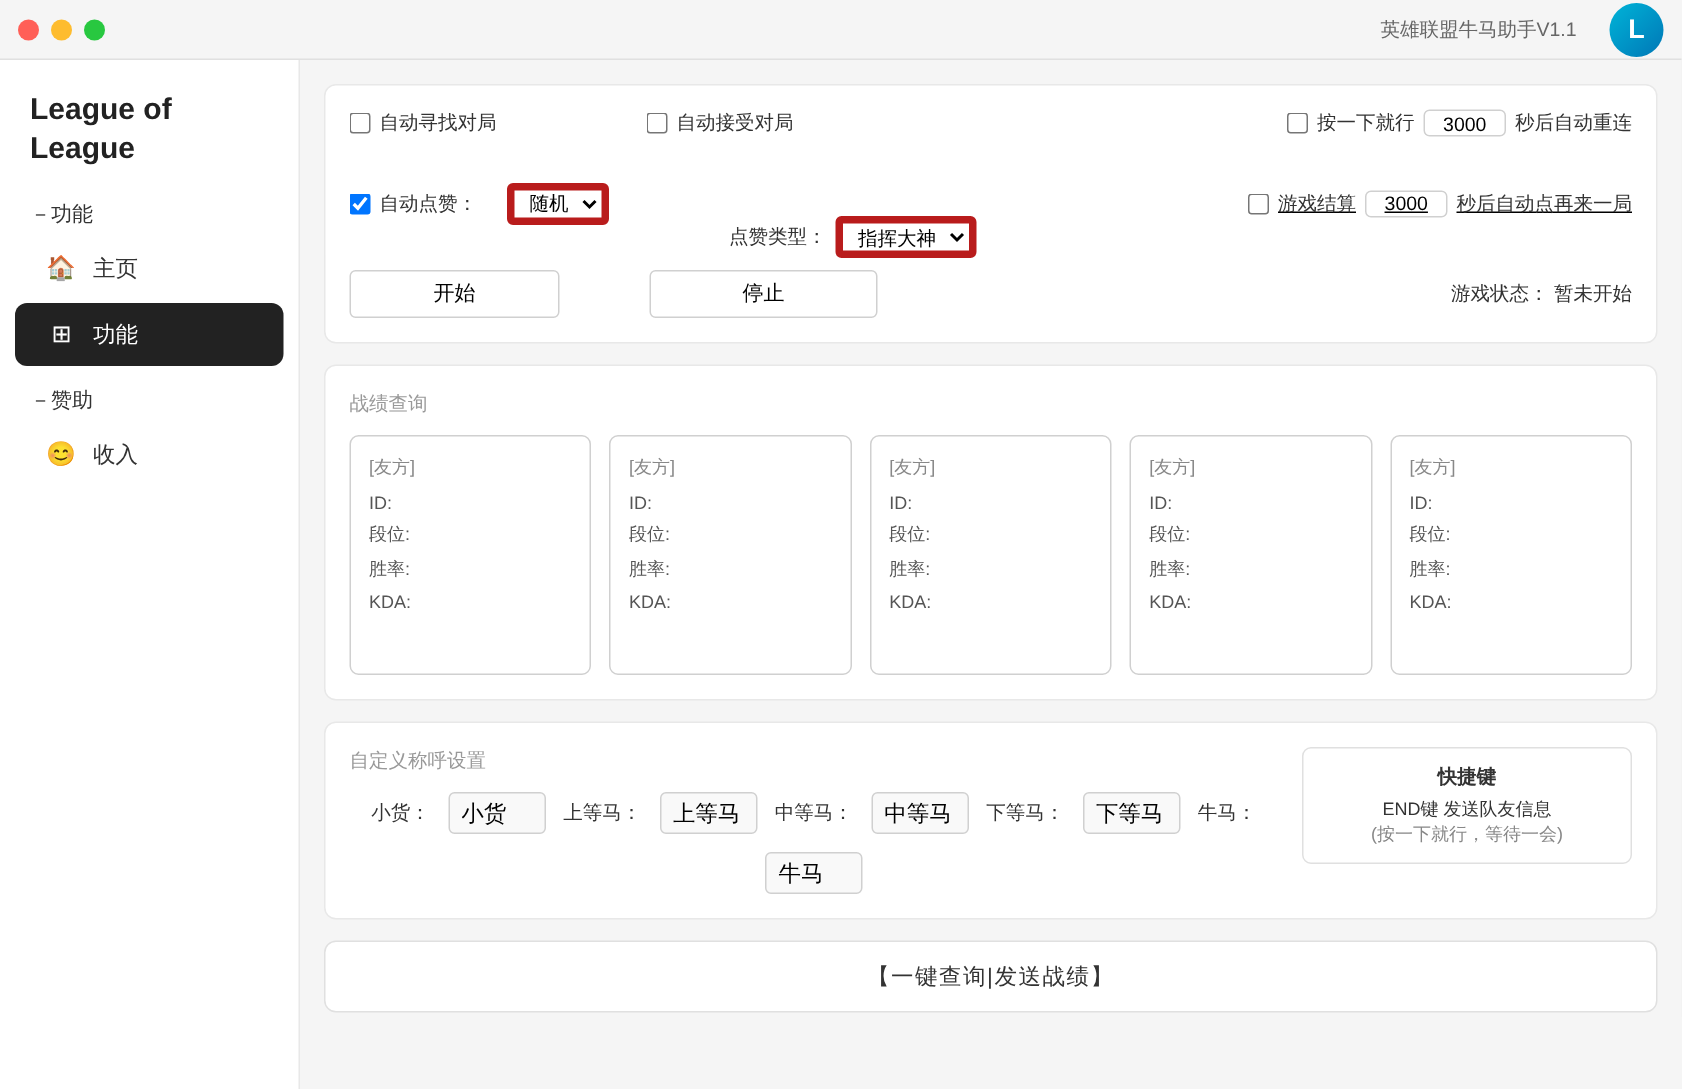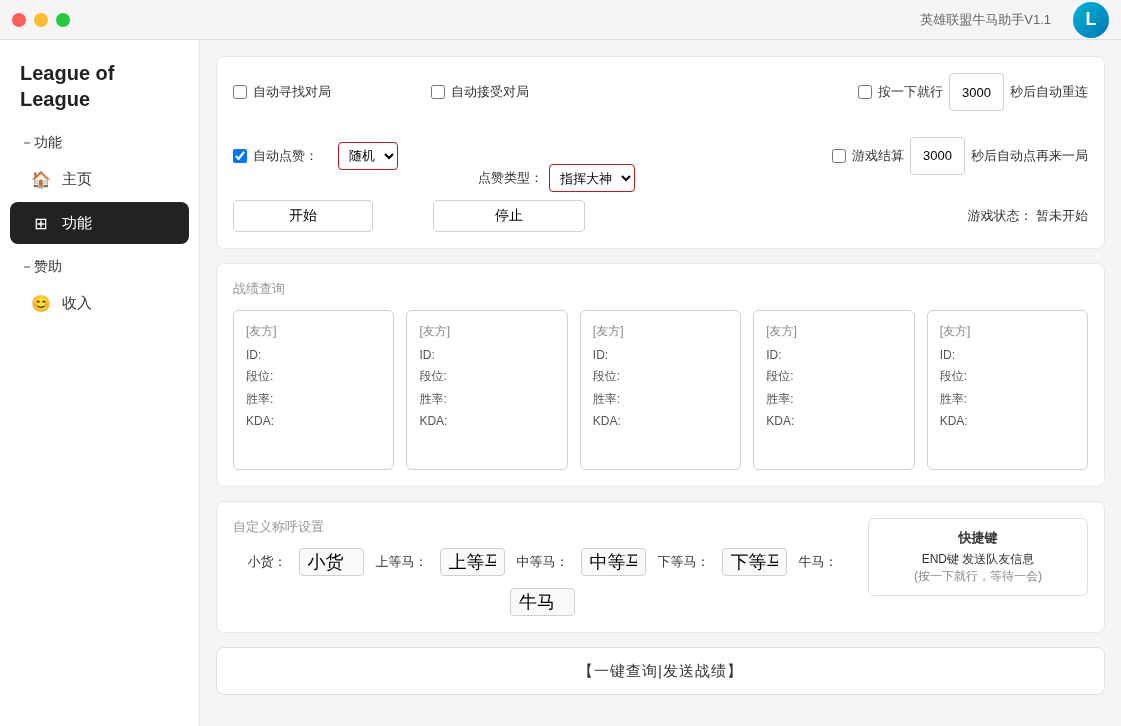--- a/index.html
+++ b/index.html
@@ -150,33 +150,33 @@
       color: #333;
       cursor: pointer;
     }
     .checkbox-item input[type=checkbox] {
       width: 14px;
       height: 14px;
       cursor: pointer;
     }
     .number-input {
       width: 55px;
-      height: 38px;
+      height: 18px;
       border: 1px solid #d0d0d0;
       border-radius: 4px;
       text-align: center;
       font-size: 13px;
     }
     .settings-text {
       font-size: 13px;
       color: #333;
     }
     .select-inline {
       height: 28px;
-      border: 1px solid #b91c1c;
+      border: 5px solid #b91c1c;
       border-radius: 4px;
       font-size: 13px;
       padding: 0 6px;
       background: white;
       cursor: pointer;
     }
     .action-btn {
       height: 32px;
       border: 1px solid #d0d0d0;
       border-radius: 4px;
@@ -224,21 +224,21 @@
     }
     .custom-name-label {
       font-size: 13px;
       color: #333;
     }
     .custom-name-input {
       height: 28px;
       border: 1px solid #d0d0d0;
       border-radius: 4px;
       padding: 0 8px;
-      font-size: 18px;
+      font-size: 15px;
       width: 65px;
       background: #f9f9f9;
     }
     .shortcut-box {
       margin-left: auto;
       border: 1px solid #e0e0e0;
       border-radius: 6px;
       padding: 10px 16px;
       font-size: 12px;
       color: #333;
@@ -365,21 +365,21 @@
 
       <div style="display:flex;align-items:center;gap:6px;margin-left:60px;margin-top:45px;">
         <span class="settings-text">点赞类型：</span>
         <select class="select-inline">
           <option>指挥大神</option>
           <option>友善玩家</option>
           <option>团队合作</option>
         </select>
       </div>
 
-      <div style="display:flex;align-items:center;gap:6px;margin-left:auto;">
+      <div style="display:flex;align-items:center;gap:6px;margin-left:auto;text-decoration:underline;">
         <label class="checkbox-item">
           <input type="checkbox" style="">
           <span>游戏结算</span>
         </label>
         <input type="text" class="number-input" value="3000" style="">
         <span class="settings-text">秒后自动点再来一局</span>
       </div>
     </div>
 
     <div class="settings-row" style="margin-top:8px;">

